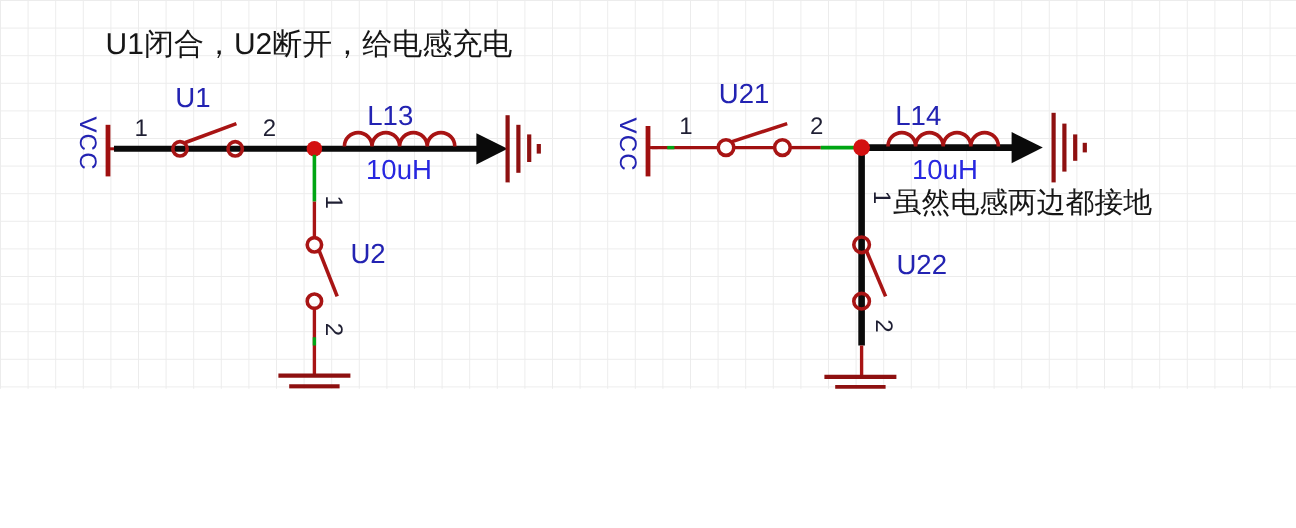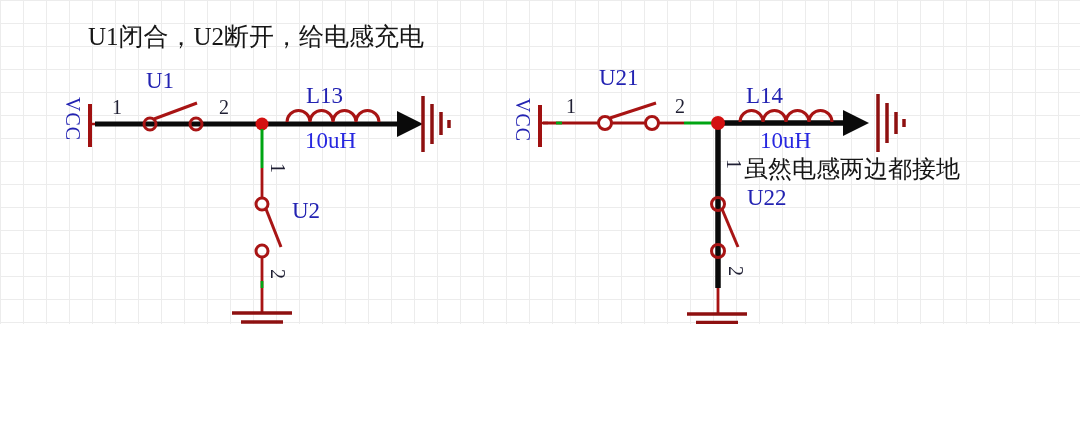--- a/index.html
+++ b/index.html
@@ -3,21 +3,21 @@
 <meta charset="utf-8">
 <style>
   html,body{margin:0;padding:0;}
   .stage{
     position:relative;width:1080px;height:324px;overflow:hidden;
     background-color:#ffffff;
     background-image:
       linear-gradient(to right,#ececec 1px,transparent 1px),
       linear-gradient(to bottom,#ececec 1px,transparent 1px);
     background-size:23px 23px;
-    font-family:Liberation Serif, serif;
+    font-family:Liberation Sans, sans-serif;
   }
   .stage svg{position:absolute;left:0;top:0;}
   .t{position:absolute;white-space:nowrap;line-height:1.05;}
   .caption{font-size:25px;color:var(--text-black);}
   .note{font-size:24px;color:var(--text-black);}
   .des{font-size:23px;color:var(--label-blue);}
   .val{font-size:23px;color:var(--value-blue);margin-left:12px;}
   .pin{font-size:20px;color:var(--pin-dark);}
   .vert{writing-mode:vertical-rl;}
   .vcc{font-size:20px;color:var(--label-blue);letter-spacing:1px;}
@@ -154,19 +154,19 @@
   <div class="t des" style="left:292px;top:199px">U2</div>
   <div class="t pin vert" style="left:267px;top:269px">2</div>
 
   <div class="t vcc vert" style="left:512px;top:98px">VCC</div>
   <div class="t des" style="left:599px;top:66px">U21</div>
   <div class="t pin" style="left:566px;top:96px">1</div>
   <div class="t pin" style="left:675px;top:96px">2</div>
   <div class="t des" style="left:746px;top:84px">L14</div>
   <div class="t val" style="left:748px;top:129px">10uH</div>
   <div class="t pin vert" style="left:723px;top:159px">1</div>
-  <div class="t des" style="left:747px;top:186px">U22</div>
+  <div class="t des" style="left:747px;top:208px">U22</div>
   <div class="t pin vert" style="left:725px;top:266px">2</div>
 
   <div class="t wm-gray" style="left:898px;top:402px">CSDN @会权员</div>
   <div class="t wm-green" style="left:877px;top:403px">www.bijjdwx.com</div>
 
 </div>
 
 </body></html>

